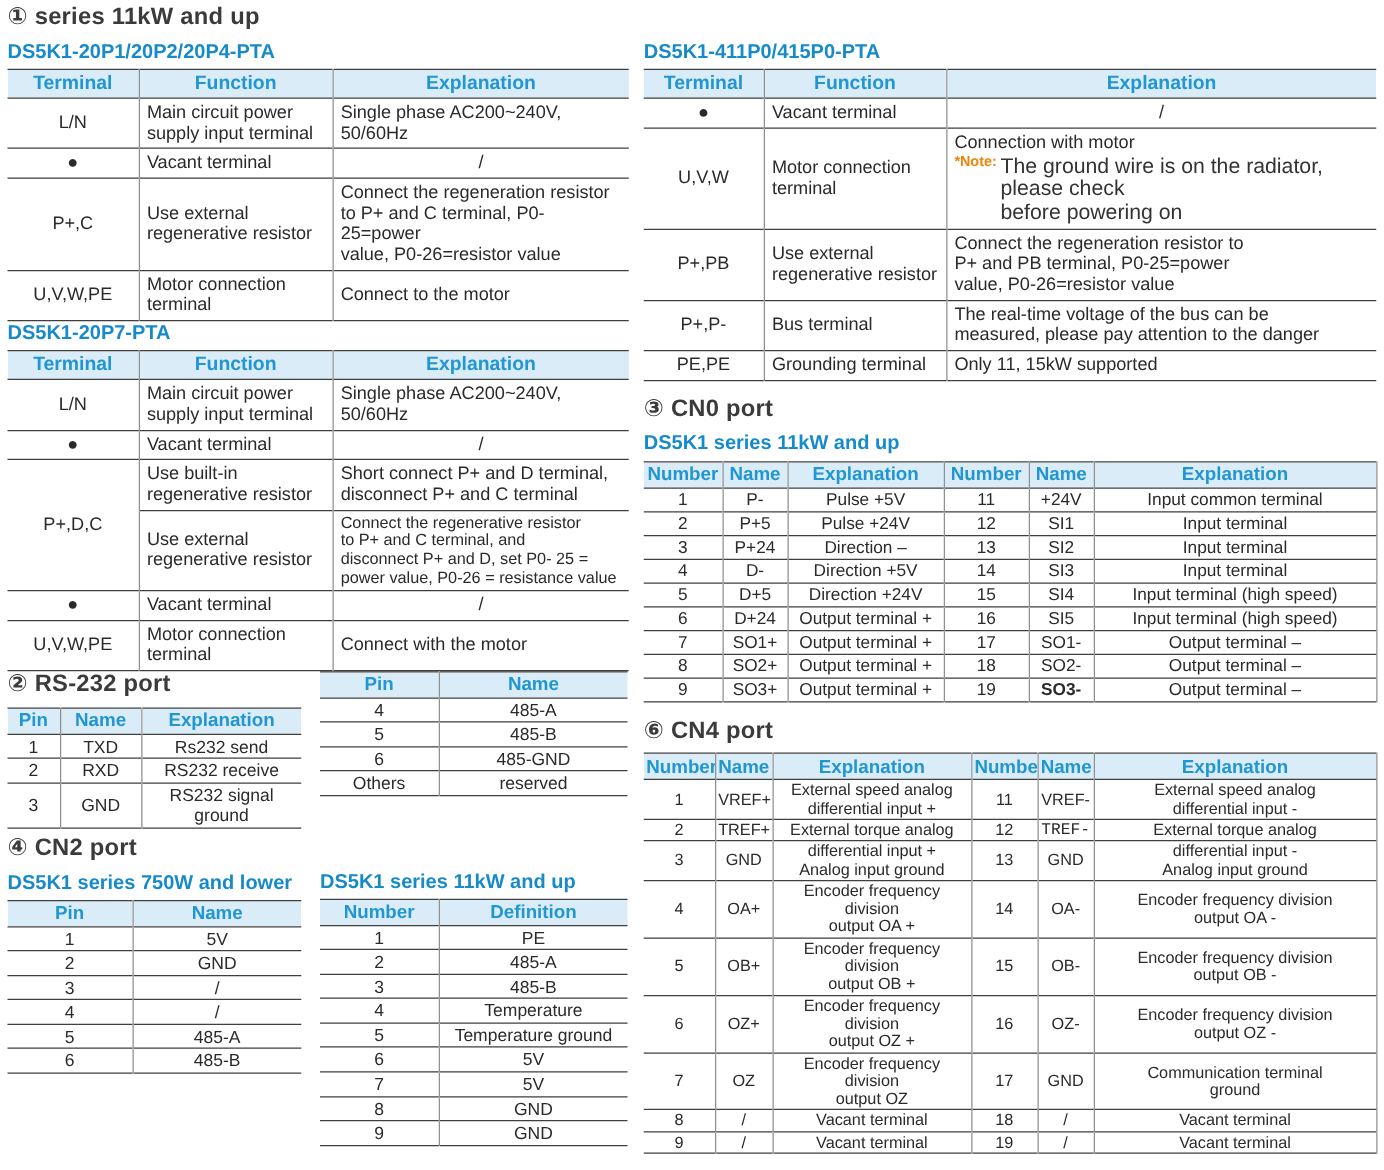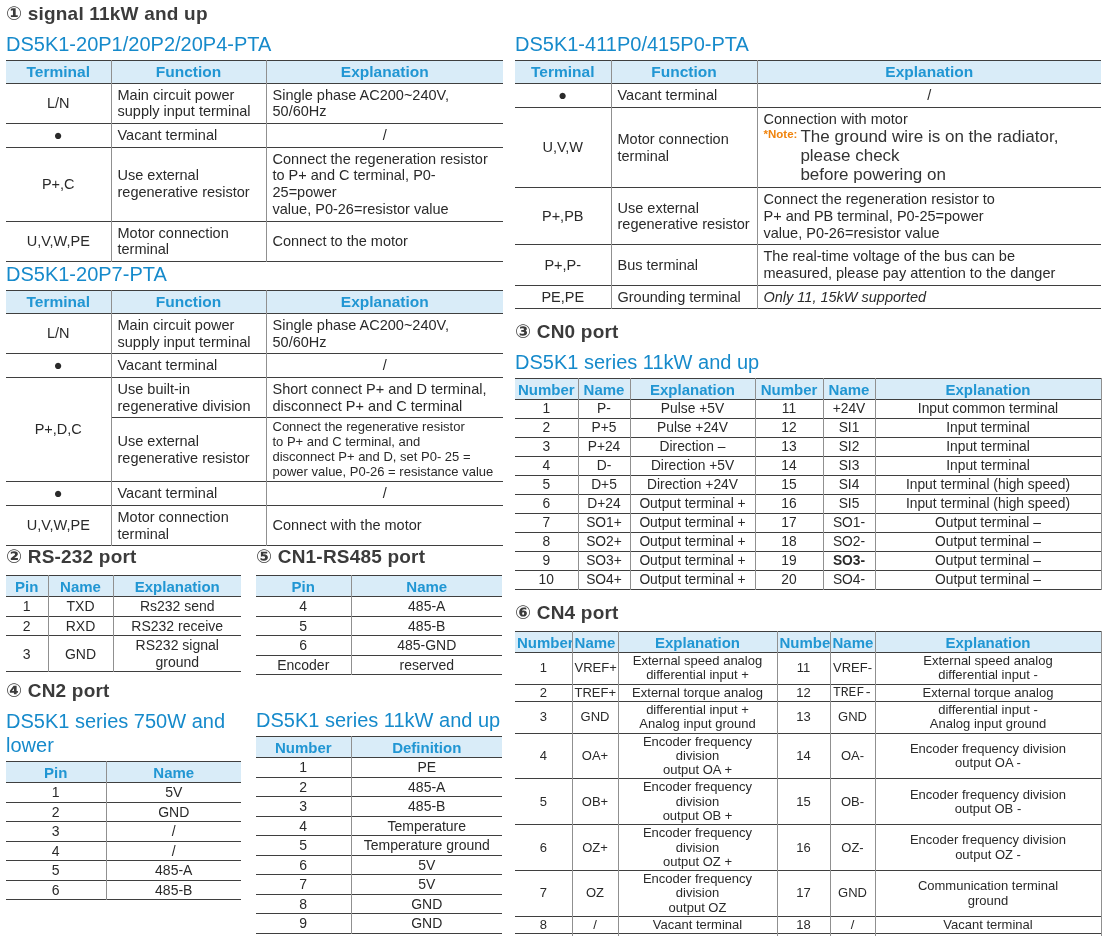--- a/index.html
+++ b/index.html
@@ -2,21 +2,21 @@
 <html style="--c-accent_blue: #168acb; --c-table_header_text: #2196d3; --c-table_header_bg: #d9ecf8; --c-note_orange: #f0830c; --c-body_text: #2a2a2a; --c-border_dark: #3f3f3f; --c-border_light: #909090;"><head>
 <meta charset="utf-8">
 <style>
   *{box-sizing:border-box;margin:0;padding:0;}
   html,body{width:1107px;height:936px;overflow:hidden;background:#fff;}
   body{font-family:"Liberation Sans","DejaVu Sans",sans-serif;color:var(--c-body_text,#2a2a2a);padding:3px 0 0 6px;}
   .layout{display:flex;gap:12px;}
   .col-left{width:497px;flex:none;}
   .col-right{width:586px;flex:none;padding-top:29px;}
   .sec{font-size:19px;font-weight:600;color:#3b3b3b;margin:0 0 6px;line-height:1.2;letter-spacing:.2px;}
-  .sub{font-size:20px;font-weight:400;color:var(--c-accent_blue,#168acb);margin:0 0 4px;line-height:1.2;}
+  .sub{font-size:16px;font-weight:700;color:var(--c-accent_blue,#168acb);margin:0 0 4px;line-height:1.2;}
   .mt13{margin-top:0;}
   .mt12{margin-top:12px;}
   .mt5{margin-top:5px;}
   .push28{margin-top:28px;}
   .subrow{display:flex;gap:15px;align-items:flex-start;}
   .w235{width:235px;flex:none;}
   .w246{width:246px;flex:none;}
   table.tbl{border-collapse:collapse;table-layout:fixed;width:100%;}
   .tbl thead tr{border-top:1.5px solid var(--c-border_dark,#3f3f3f);}
   .tbl tr{border-top:1.5px solid var(--c-border_dark,#3f3f3f);}
@@ -39,21 +39,21 @@
   .note-label{color:var(--c-note_orange,#f0830c);font-size:11.5px;font-weight:700;white-space:nowrap;}
   .note-text{font-size:17px;color:#333;white-space:pre-line;}
   .cell-main{line-height:1.15;}
 </style>
 </head>
 <body>
 
 <div class="layout">
 
   <div class="col-left">
-    <h1 class="sec">① signal 11kW and up</h1>
+    <h1 class="sec">① series 11kW and up</h1>
     <div class="sub">DS5K1-20P1/20P2/20P4-PTA</div>
     <table class="tbl">
         <colgroup>
           <col style="width: 105px;">
           <col style="width: 155px;">
           <col style="width: 237px;">
         </colgroup>
         <thead>
           <tr>
             <th>Terminal</th>
@@ -112,21 +112,21 @@
             <td class="bl" style="text-align: left;">Single phase AC200~240V, 50/60Hz</td>
           </tr>
           <tr>
             <td style="text-align: center;">●</td>
             <td class="bl" style="text-align: left;">Vacant terminal</td>
             <td class="bl" style="text-align: center;">/</td>
           </tr>
           <tr>
             <td rowspan="2" style="text-align: center;">P+,D,C</td>
             <td class="bl" style="text-align: left;">Use built-in
-regenerative division</td>
+regenerative resistor</td>
             <td class="bl" style="text-align: left;">Short connect P+ and D terminal,
 disconnect P+ and C terminal</td>
           </tr>
           <tr>
             <td class="bl" style="text-align: left;">Use external
 regenerative resistor</td>
             <td class="bl sm" style="text-align: left;">Connect the regenerative resistor
 to P+ and C terminal, and
 disconnect P+ and D, set P0- 25 =
 power value, P0-26 = resistance value</td>
@@ -174,21 +174,20 @@
               </tr>
               <tr>
                 <td style="text-align: center;">3</td>
                 <td class="bl" style="text-align: center;">GND</td>
                 <td class="bl" style="text-align: center;">RS232 signal ground</td>
               </tr>
             </tbody>
           </table>
       </div>
       <div class="w246">
-        <h2 class="sec">⑤ CN1-RS485 port</h2>
         <table class="tbl t-pins">
             <colgroup>
               <col style="width: 95px;">
               <col style="width: 151px;">
             </colgroup>
             <thead>
               <tr>
                 <th>Pin</th>
                 <th class="bl">Name</th>
               </tr>
@@ -200,21 +199,21 @@
               </tr>
               <tr>
                 <td style="text-align: center;">5</td>
                 <td class="bl" style="text-align: center;">485-B</td>
               </tr>
               <tr>
                 <td style="text-align: center;">6</td>
                 <td class="bl" style="text-align: center;">485-GND</td>
               </tr>
               <tr>
-                <td style="text-align: center;">Encoder</td>
+                <td style="text-align: center;">Others</td>
                 <td class="bl" style="text-align: center;">reserved</td>
               </tr>
             </tbody>
           </table>
       </div>
     </div>
 
     <div class="subrow mt5">
       <div class="w235">
         <h2 class="sec">④ CN2 port</h2>
@@ -352,21 +351,21 @@
           </tr>
           <tr>
             <td style="text-align: center;">P+,P-</td>
             <td class="bl" style="text-align: left;">Bus terminal</td>
             <td class="bl" style="text-align: left;">The real-time voltage of the bus can be
 measured, please pay attention to the danger</td>
           </tr>
           <tr>
             <td style="text-align: center;">PE,PE</td>
             <td class="bl" style="text-align: left;">Grounding terminal</td>
-            <td class="bl" style="text-align: left; font-style: italic;">Only 11, 15kW supported</td>
+            <td class="bl" style="text-align: left;">Only 11, 15kW supported</td>
           </tr>
         </tbody>
       </table>
 
     <h2 class="sec mt12">③ CN0 port</h2>
     <div class="sub">DS5K1 series 11kW and up</div>
     <table class="tbl t-cn0 outer-r">
         <colgroup>
           <col style="width: 63px;">
           <col style="width: 52px;">
@@ -451,28 +450,20 @@
             <td class="bl" style="text-align: center;">Output terminal –</td>
           </tr>
           <tr>
             <td style="text-align: center;">9</td>
             <td class="bl" style="text-align: center;">SO3+</td>
             <td class="bl" style="text-align: center;">Output terminal +</td>
             <td class="bl" style="text-align: center;">19</td>
             <td class="bl" style="text-align: center; font-weight: bold;">SO3-</td>
             <td class="bl" style="text-align: center;">Output terminal –</td>
           </tr>
-          <tr>
-            <td style="text-align: center;">10</td>
-            <td class="bl" style="text-align: center;">SO4+</td>
-            <td class="bl" style="text-align: center;">Output terminal +</td>
-            <td class="bl" style="text-align: center;">20</td>
-            <td class="bl" style="text-align: center;">SO4-</td>
-            <td class="bl" style="text-align: center;">Output terminal –</td>
-          </tr>
         </tbody>
       </table>
 
     <h2 class="sec mt12">⑥ CN4 port</h2>
     <table class="tbl t-cn4 outer-r">
         <colgroup>
           <col style="width: 57px;">
           <col style="width: 46px;">
           <col style="width: 159px;">
           <col style="width: 53px;">

